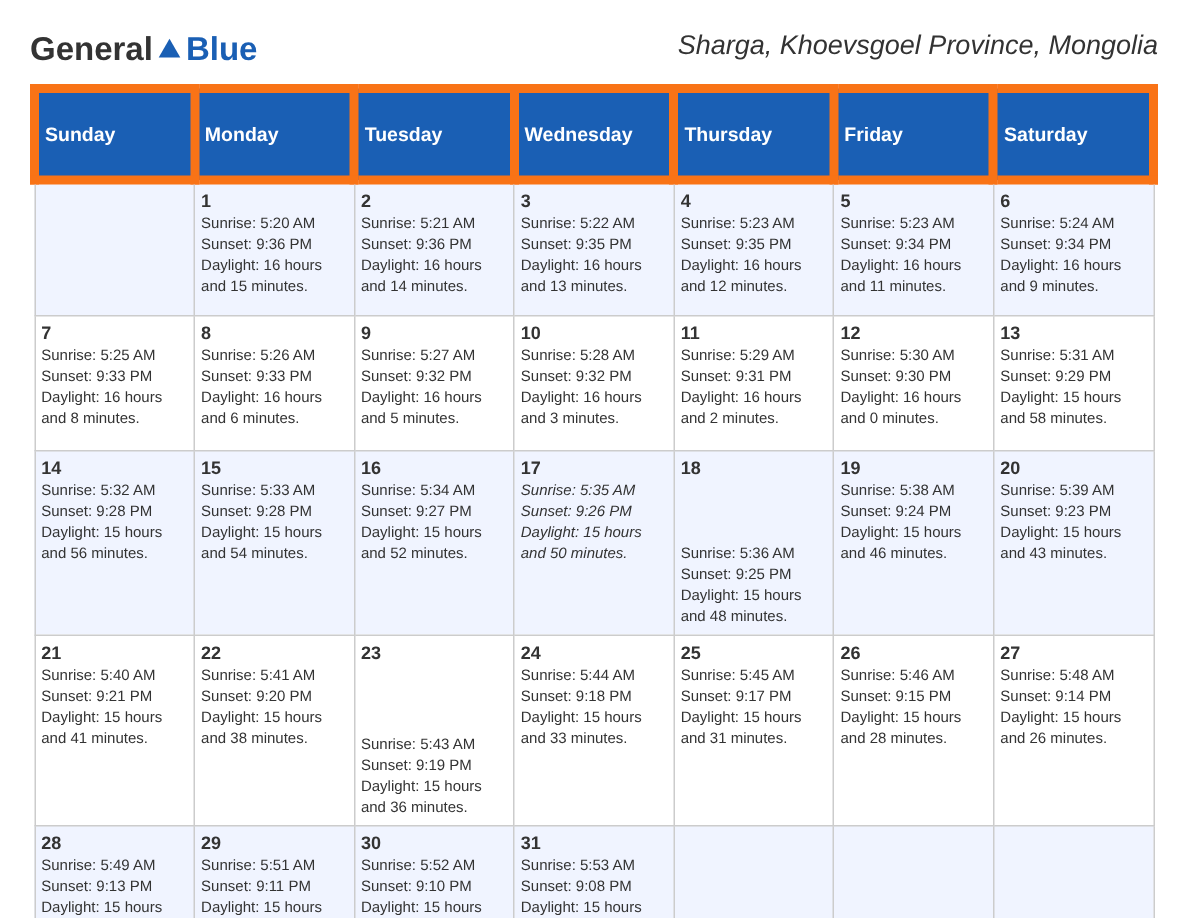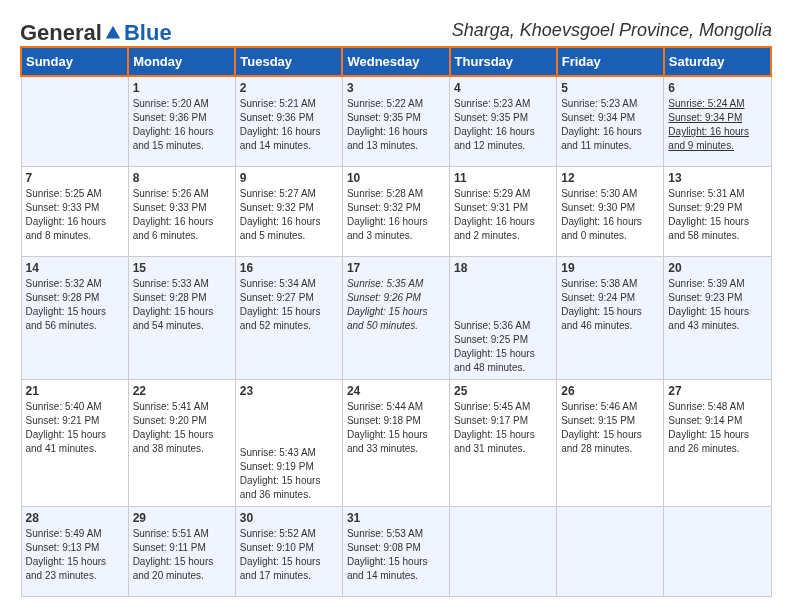--- a/index.html
+++ b/index.html
@@ -7,20 +7,21 @@
       font-family: Arial, sans-serif;
       background: #fff;
       width: 792px;
       min-height: 612px;
       padding: 20px;
     }
     .header {
       display: flex;
       justify-content: space-between;
       align-items: flex-start;
+      margin-bottom: 10px;
     }
     .logo {
       display: flex;
       flex-direction: column;
       align-items: flex-start;
     }
     .logo-text {
       display: flex;
       align-items: center;
       font-size: 22px;
@@ -53,24 +54,24 @@
       font-style: italic;
     }
     table {
       width: 100%;
       border-collapse: collapse;
       table-layout: fixed;
     }
     thead tr th {
       background-color: #1a5fb4;
       color: #fff;
-      padding: 6px 4px;
+      padding: 20px 4px;
       font-size: 13px;
       text-align: left;
-      border: 2px solid #f97316;
+      border: 6px solid #f97316;
     }
     tbody tr td {
       vertical-align: top;
       border: 1px solid #ccc;
       padding: 4px 4px;
       font-size: 10.5px;
       color: #333;
       height: 90px;
     }
     tbody tr:nth-child(odd) td {
@@ -155,21 +156,21 @@
         </td>
         <td>
           <span class="day-number">5</span>
           <div class="day-info" style="white-space: pre-line;">Sunrise: 5:23 AM
 Sunset: 9:34 PM
 Daylight: 16 hours
 and 11 minutes.</div>
         </td>
         <td>
           <span class="day-number">6</span>
-          <div class="day-info" style="white-space: pre-line; text-decoration: underline;">Sunrise: 5:24 AM
+          <div class="day-info" style="white-space: pre-line;">Sunrise: 5:24 AM
 Sunset: 9:34 PM
 Daylight: 16 hours
 and 9 minutes.</div>
         </td>
       </tr>
       <tr>
         <td>
           <span class="day-number">7</span>
           <div class="day-info" style="white-space: pre-line;">Sunrise: 5:25 AM
 Sunset: 9:33 PM

